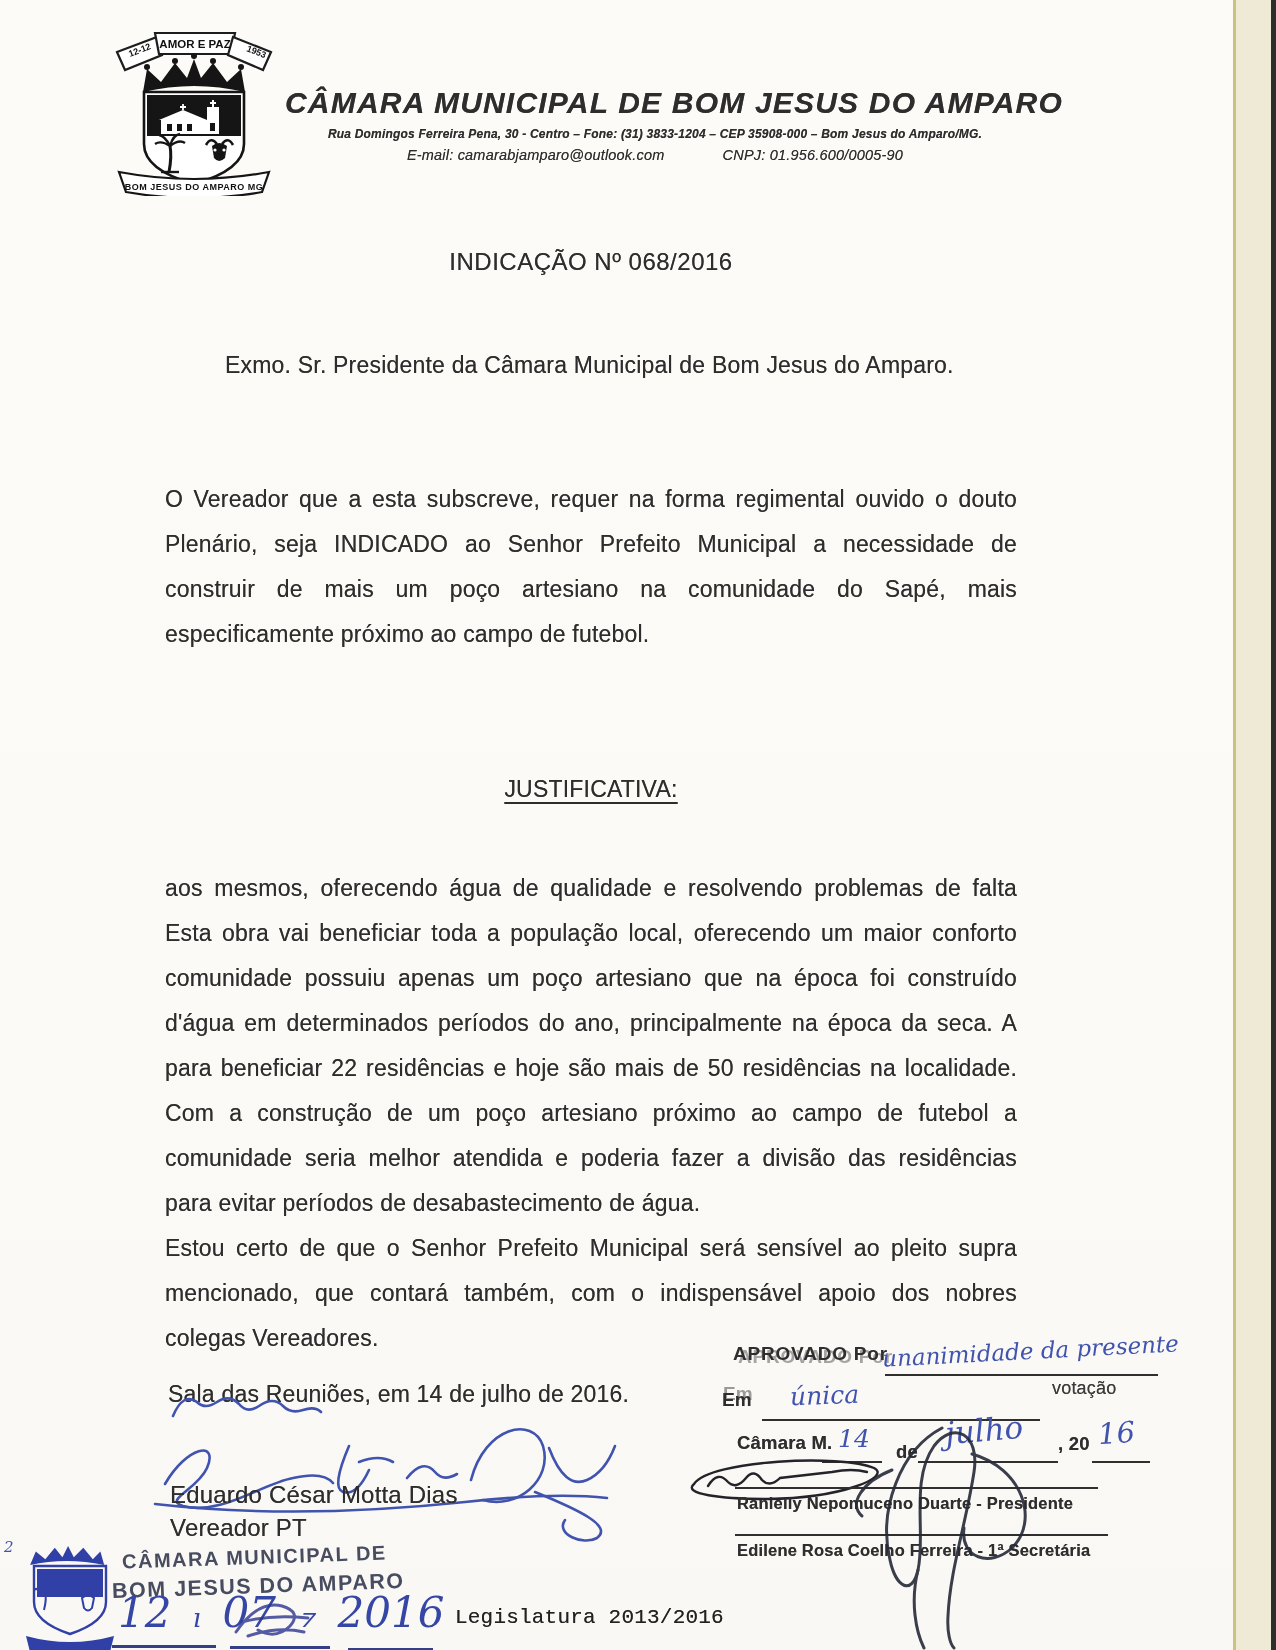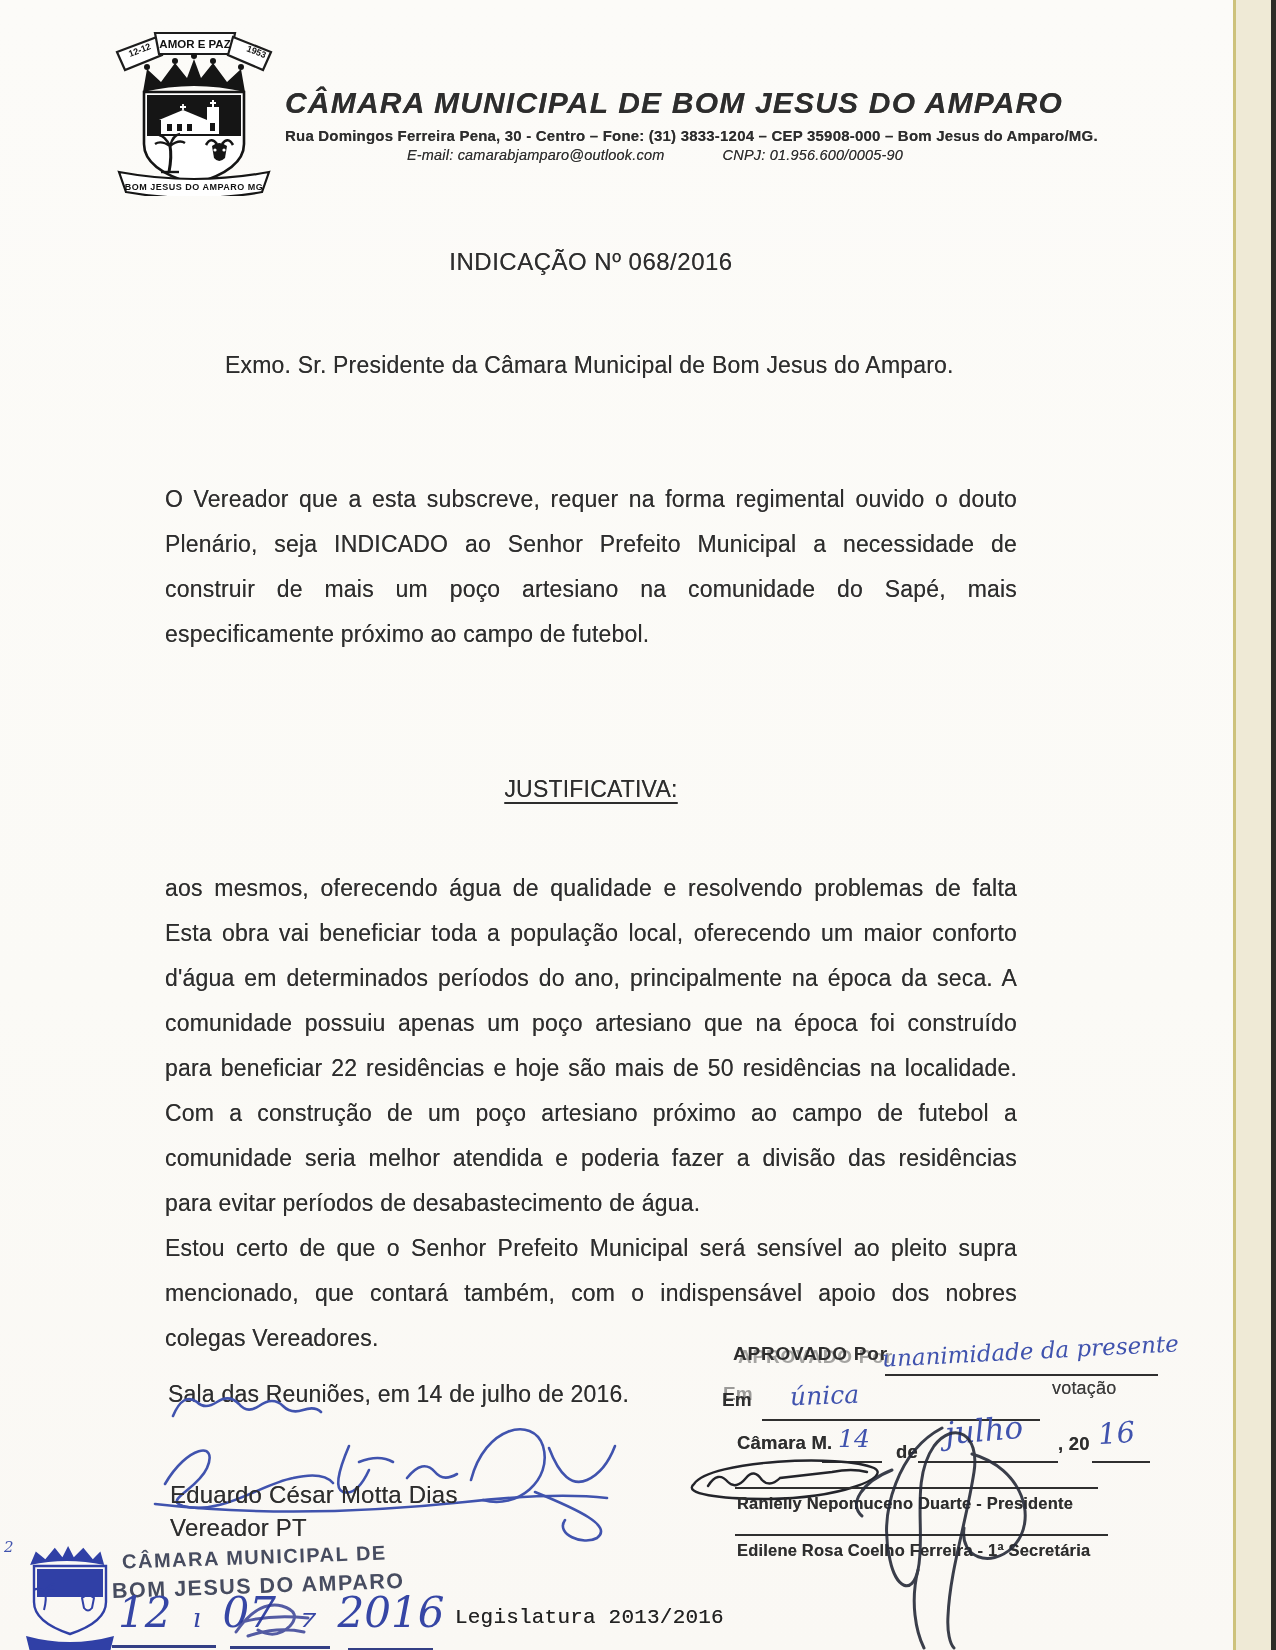--- a/index.html
+++ b/index.html
@@ -9,21 +9,21 @@
   
   .edge-band{position:absolute;top:0;left:1233px;width:43px;height:1650px;
              background:#efead6;border-left:3px solid #cdc27c;}
   .edge-dark{position:absolute;top:0;left:1271px;width:5px;height:1650px;background:#2e2d28;}
 
   .abs{position:absolute;}
   .txt{letter-spacing:.2px;text-shadow:0 0 .4px rgba(40,40,40,.65);}
 
   
   .org-name{font-size:30px;font-weight:bold;font-style:italic;letter-spacing:1.2px;white-space:nowrap;}
-  .org-addr{font-size:15px;font-weight:bold;white-space:nowrap;}
+  .org-addr{font-size:12px;font-weight:bold;font-style:italic;white-space:nowrap;}
   .org-mailrow{display:flex;justify-content:center;gap:58px;font-size:14.5px;font-style:italic;}
 
   
   .col{left:165px;width:852px;}
   .para .line{height:45px;line-height:45px;text-align:justify;text-align-last:justify;
               font-size:23px;white-space:nowrap0;}
   .para .line.last{text-align-last:left;}
   .doc-title{font-size:24px;text-align:center;letter-spacing:.5px;}
   .salut{font-size:23px;}
   .heading{font-size:23px;text-align:center;}
@@ -115,22 +115,22 @@
     <div class="line last">especificamente próximo ao campo de futebol.</div>
   </div>
 
   <div class="abs col txt heading" style="top:776px;">
     <span>JUSTIFICATIVA:</span>
   </div>
 
   <div class="abs col para txt" style="top:866px;">
     <div class="line">aos mesmos, oferecendo água de qualidade e resolvendo problemas de falta</div>
     <div class="line">Esta obra vai beneficiar toda a população local, oferecendo um maior conforto</div>
+    <div class="line">comunidade possuiu apenas um poço artesiano que na época foi construído</div>
     <div class="line">d'água em determinados períodos do ano, principalmente na época da seca. A</div>
-    <div class="line">comunidade possuiu apenas um poço artesiano que na época foi construído</div>
     <div class="line">para beneficiar 22 residências e hoje são mais de 50 residências na localidade.</div>
     <div class="line">Com a construção de um poço artesiano próximo ao campo de futebol a</div>
     <div class="line">comunidade seria melhor atendida e poderia fazer a divisão das residências</div>
     <div class="line last">para evitar períodos de desabastecimento de água.</div>
     <div class="line">Estou certo de que o Senhor Prefeito Municipal será sensível ao pleito supra</div>
     <div class="line">mencionado, que contará também, com o indispensável apoio dos nobres</div>
     <div class="line last">colegas Vereadores.</div>
   </div>
 
   <div class="abs txt salut" style="left:168px;top:1381px;">Sala das Reuniões, em 14 de julho de 2016.</div>

